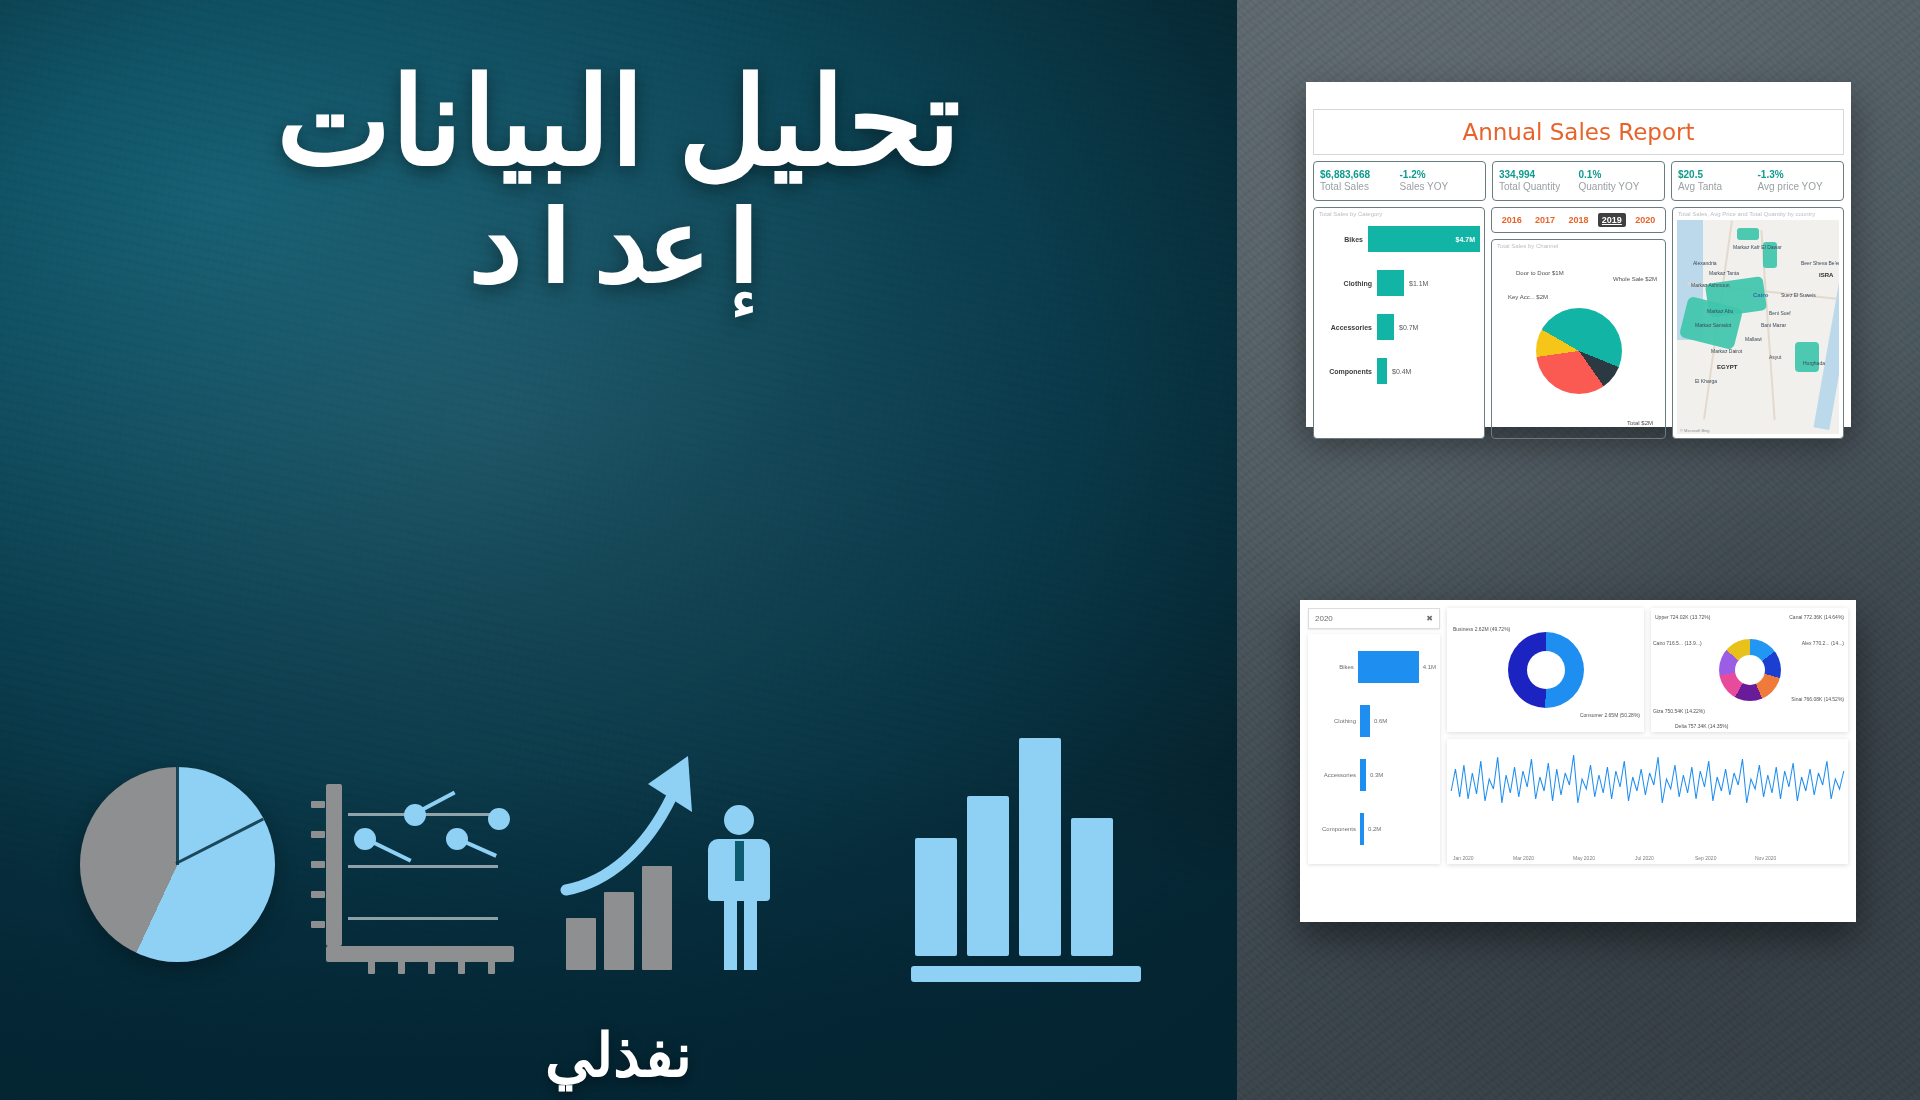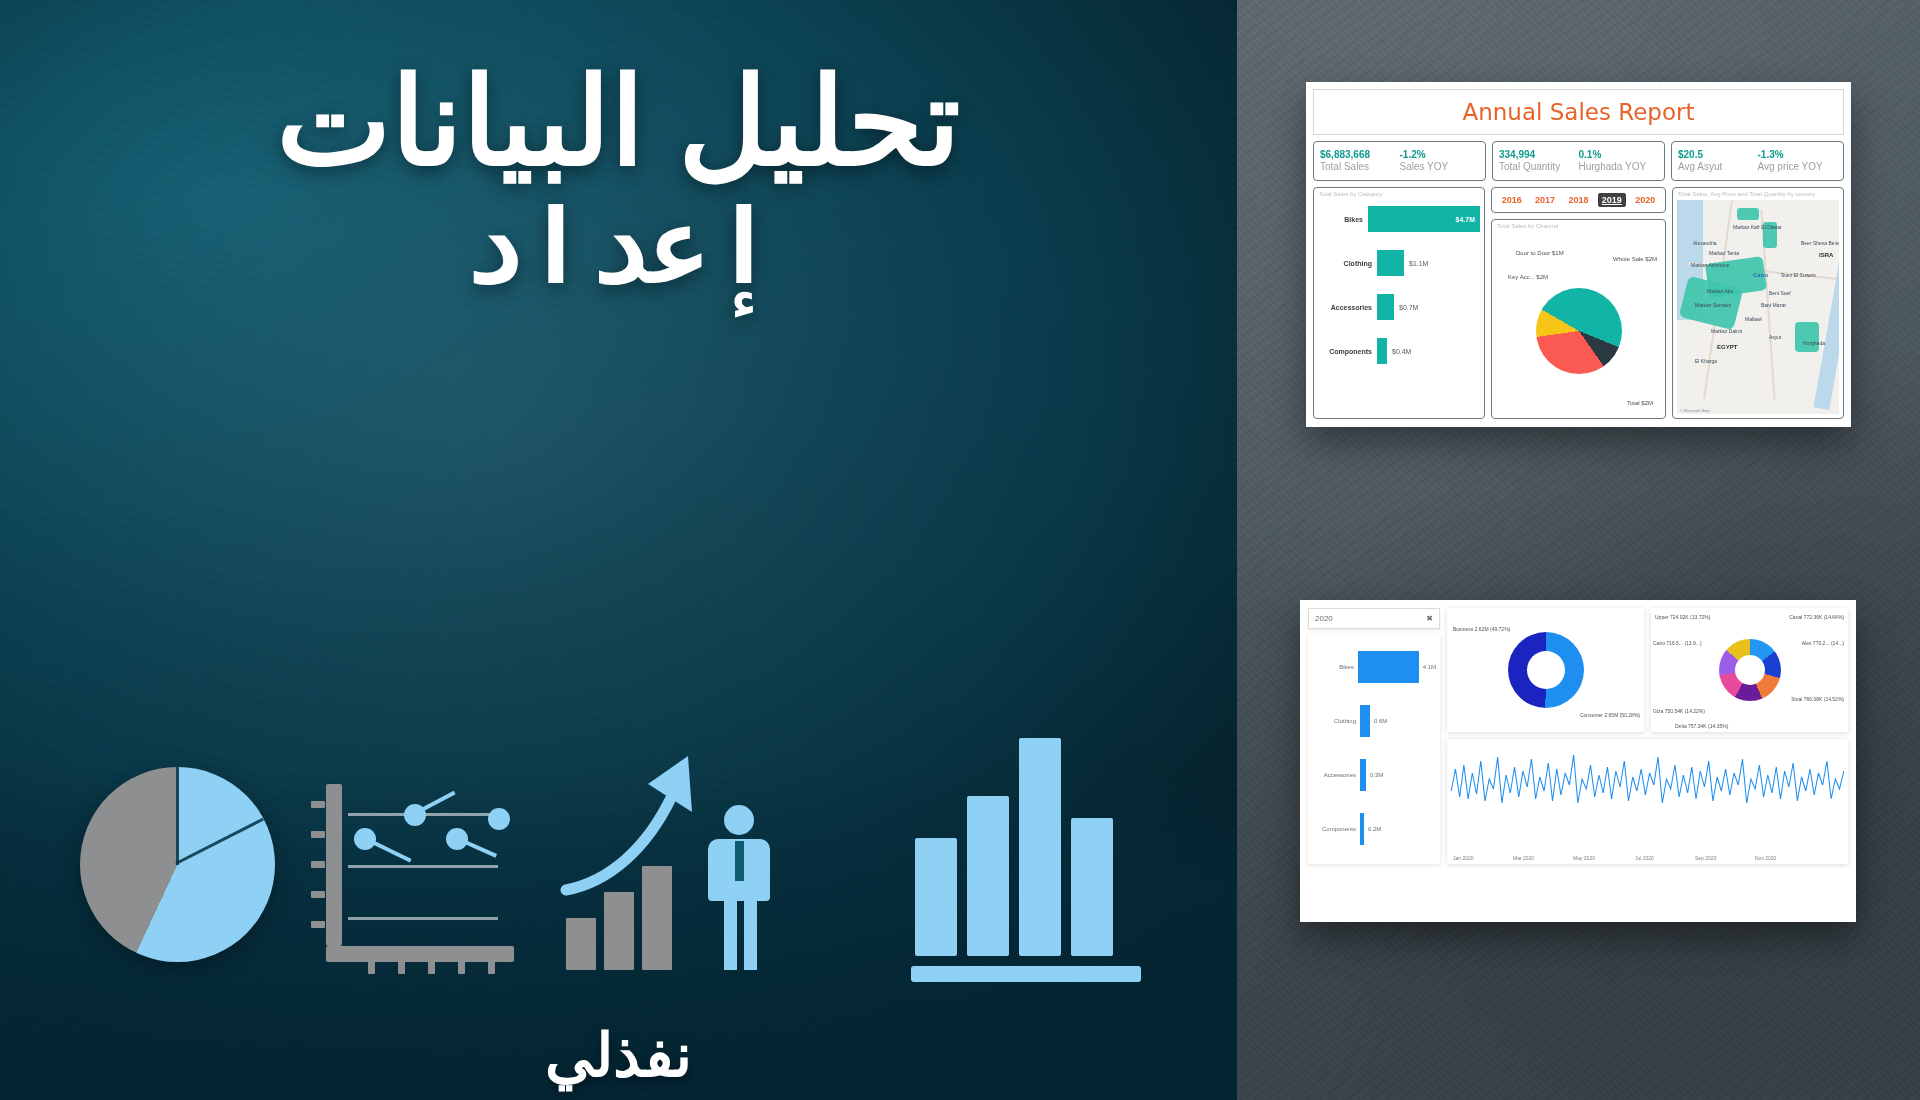--- a/index.html
+++ b/index.html
@@ -81,21 +81,21 @@
     background-image:
       repeating-linear-gradient(43deg, rgba(255,255,255,.05) 0 2px, rgba(0,0,0,.04) 2px 5px),
       repeating-linear-gradient(-37deg, rgba(0,0,0,.05) 0 3px, rgba(255,255,255,.035) 3px 8px),
       radial-gradient(circle at 20% 85%, rgba(0,0,0,.22), transparent 40%),
       radial-gradient(circle at 85% 12%, rgba(255,255,255,.05), transparent 38%);
     mix-blend-mode:overlay;}
 
   
   .dash{position:absolute;background:#ffffff;box-shadow:0 16px 34px rgba(0,0,0,.42);}
   #dash1{left:1306px;top:82px;width:545px;height:345px;padding:7px;box-sizing:border-box;}
-  .d1-title{border:1px solid #d6d6d6;height:44px;display:flex;align-items:center;justify-content:center;background:#fff;}
+  .d1-title{border:1px solid #d6d6d6;height:44px;display:flex;align-items:center;justify-content:center;background:#fff;margin-top:20px;}
   .d1-title span{color:#e8632a;font-size:23px;font-family:"DejaVu Sans",sans-serif;}
   .kpis{display:flex;gap:6px;margin-top:6px;}
   .kpi{flex:1;border:1px solid #6b7c80;border-radius:4px;padding:4px 6px;box-sizing:border-box;height:40px;display:flex;}
   .kpi-col{flex:1;display:flex;flex-direction:column;justify-content:center;}
   .kpi-v{color:#0f9b8e;font-size:10px;font-weight:bold;line-height:1.25;}
   .kpi-l{color:#9aa0a3;font-size:10px;line-height:1.25;}
   .d1-body{display:flex;gap:6px;margin-top:6px;height:232px;}
   .panel{border:1px solid #6b7c80;border-radius:4px;background:#fff;box-sizing:border-box;position:relative;overflow:hidden;}
   .panel-ttl{font-size:6px;color:#b9bec1;padding:3px 5px 0 5px;}
   .p-bars{width:172px;padding:0;}
@@ -240,27 +240,27 @@
           <span class="kpi-l">Sales YOY</span>
         </div>
       </div>
       <div class="kpi">
         <div class="kpi-col">
           <span class="kpi-v">334,994</span>
           <span class="kpi-l">Total Quantity</span>
         </div>
         <div class="kpi-col">
           <span class="kpi-v">0.1%</span>
-          <span class="kpi-l">Hurghada YOY</span>
+          <span class="kpi-l">Quantity YOY</span>
         </div>
       </div>
       <div class="kpi">
         <div class="kpi-col">
           <span class="kpi-v">$20.5</span>
-          <span class="kpi-l">Avg Asyut</span>
+          <span class="kpi-l">Avg Tanta</span>
         </div>
         <div class="kpi-col">
           <span class="kpi-v">-1.3%</span>
           <span class="kpi-l">Avg price YOY</span>
         </div>
       </div>
     </div>
 
     <div class="d1-body">
 

